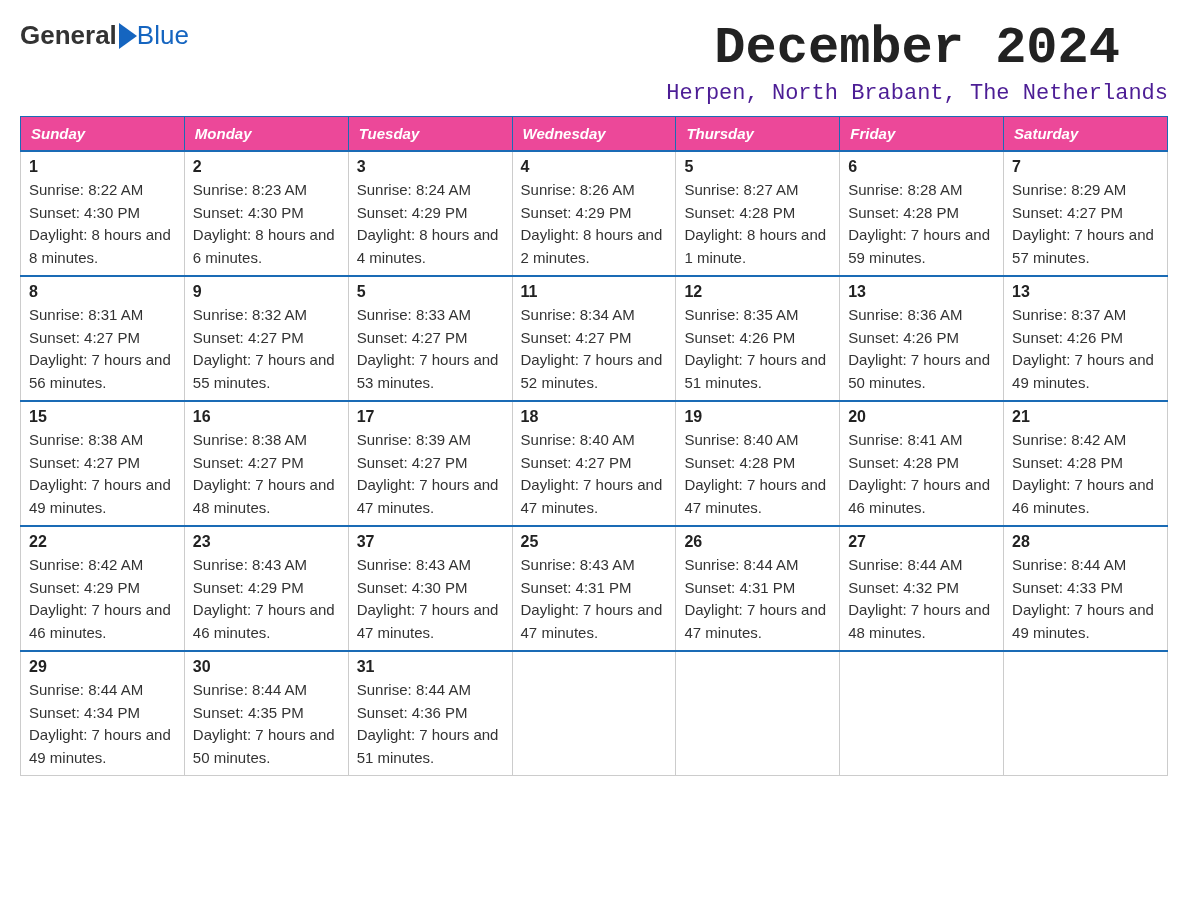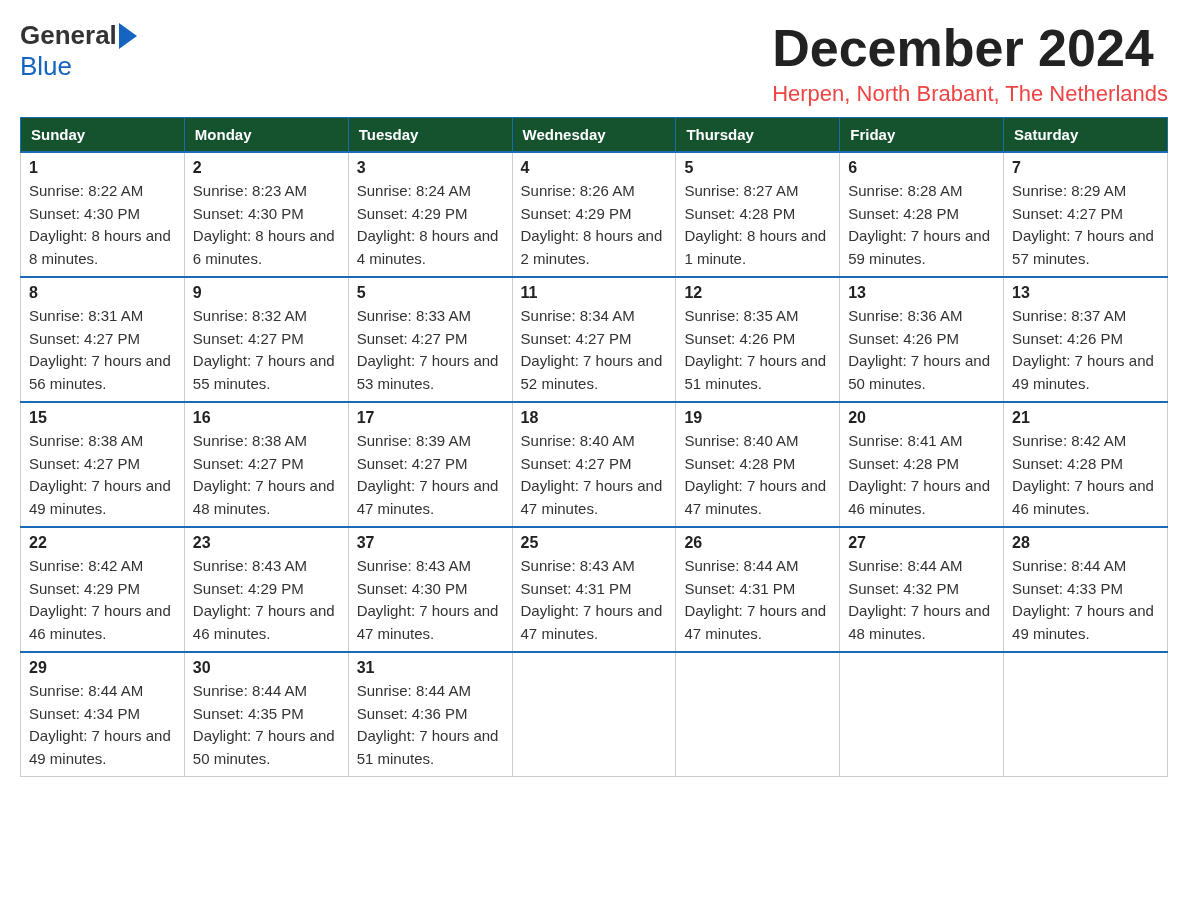--- a/index.html
+++ b/index.html
@@ -11,54 +11,56 @@
       min-height: 918px;
     }
     .header-area {
       display: flex;
       justify-content: space-between;
       align-items: flex-start;
       margin-bottom: 10px;
     }
     .logo {
       display: flex;
-      flex-direction: column;
+      flex-direction: row;
       align-items: flex-start;
     }
     .logo-line {
       display: flex;
       align-items: center;
     }
     .title-area {
-      text-align: left;
+      text-align: center;
+      font-family: Liberation Mono, monospace;
     }
     .month-title {
       font-size: 52px;
       font-weight: bold;
       color: #222;
       line-height: 1.1;
     }
     .location-title {
       font-size: 22px;
-      color: #ef4444;
+      color: #4c1d95;
       margin-top: 4px;
     }
     .calendar-table {
       width: 100%;
       border-collapse: collapse;
       margin-top: 8px;
     }
     .calendar-table th {
-      background-color: #14532d;
+      background-color: #ec4899;
       color: #fff;
       font-size: 15px;
       font-weight: bold;
       padding: 8px 10px;
       text-align: left;
       border: 1px solid #1a6bb5;
+      font-style: italic;
     }
     .calendar-table td {
       border: 1px solid #ccc;
       border-top: 2px solid #1a6bb5;
       vertical-align: top;
       padding: 6px 8px;
       font-size: 13px;
       color: #333;
       width: calc(100% / 7);
       min-height: 100px;

